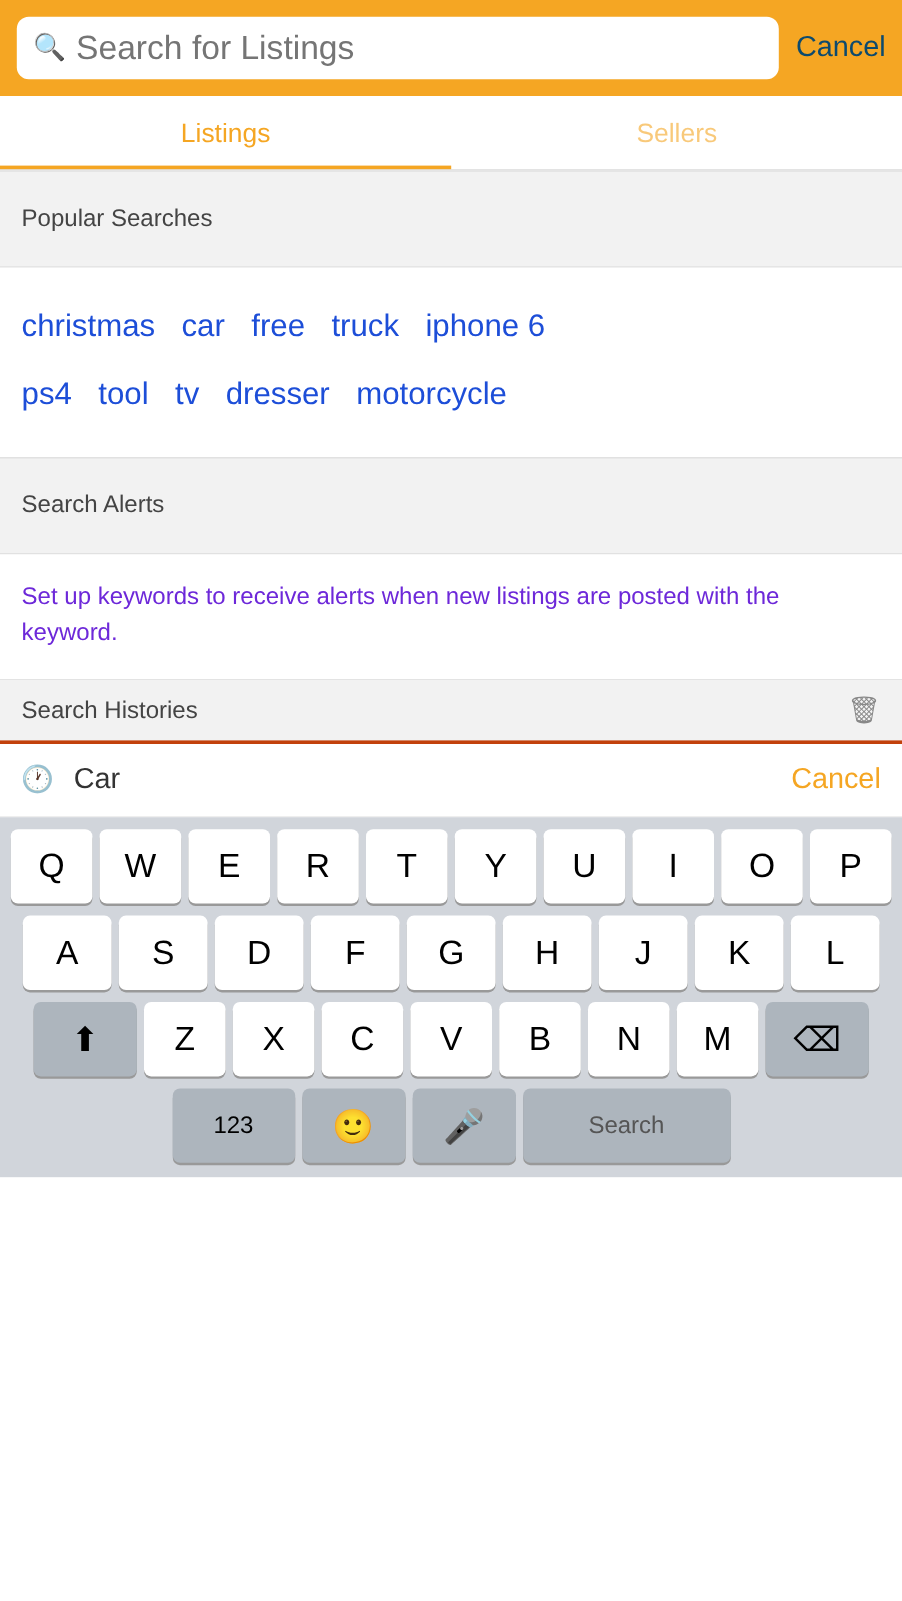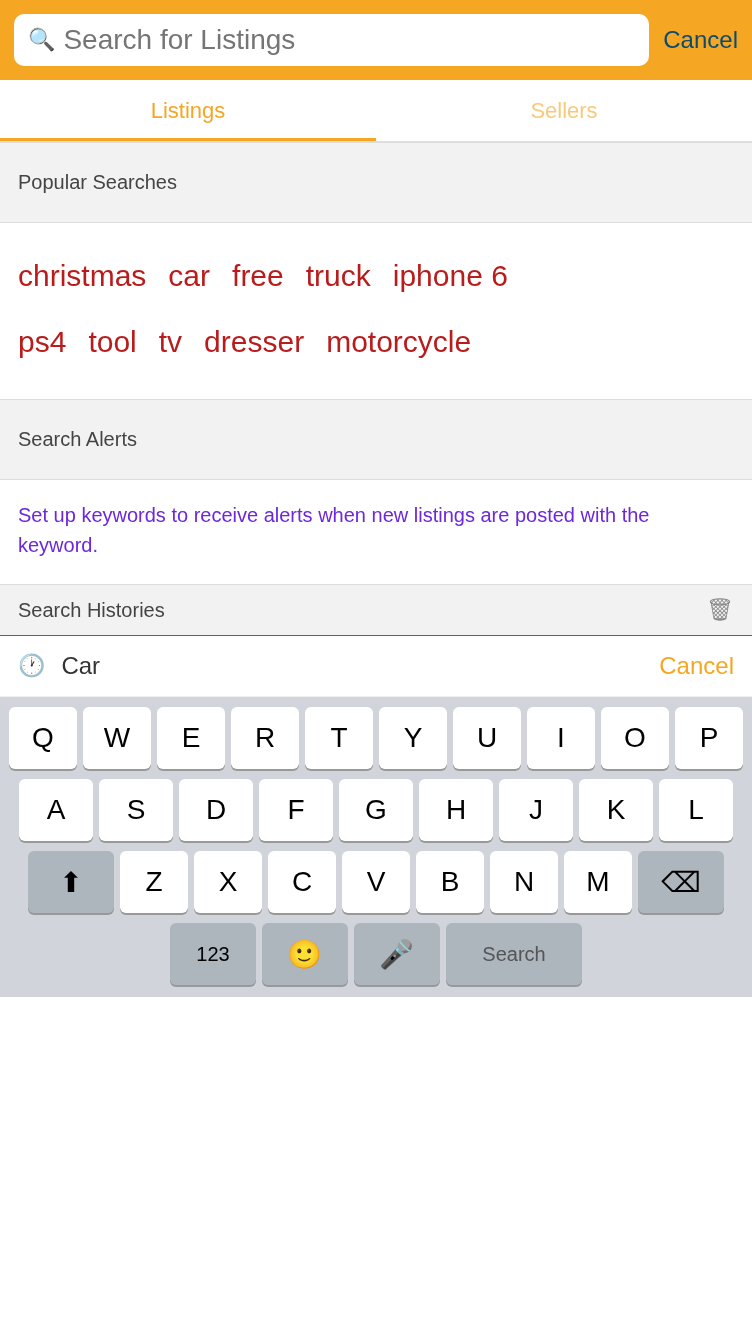--- a/index.html
+++ b/index.html
@@ -83,22 +83,22 @@
       border-bottom: 1px solid #ddd;
     }
 
     
     .popular-searches-content {
       padding: 20px 18px 24px;
       line-height: 2.2;
       background: #fff;
     }
     .popular-tag {
-      color: #b91c1c;
-      font-size: 30px;
+      color: #1d4ed8;
+      font-size: 26px;
       text-decoration: none;
       margin-right: 22px;
       cursor: pointer;
     }
 
     
     .search-alerts-content {
       padding: 20px 18px 24px;
       background: #fff;
       font-size: 20px;
@@ -106,21 +106,21 @@
       line-height: 1.5;
       border-bottom: 1px solid #ddd;
     }
 
     
     .search-histories-header {
       background: #f2f2f2;
       padding: 12px 18px;
       font-size: 20px;
       color: #444;
-      border-bottom: 1px solid #c2410c;
+      border-bottom: 3px solid #c2410c;
       display: flex;
       align-items: center;
       justify-content: space-between;
     }
     .trash-icon {
       font-size: 22px;
       color: #888;
       cursor: pointer;
     }
     .history-item {
@@ -184,42 +184,42 @@
     }
     .key-shift {
       width: 86px;
       background: #adb5bd;
     }
     .key-backspace {
       width: 86px;
       background: #adb5bd;
     }
     .key-123 {
-      width: 86px;
+      width: 102px;
       background: #adb5bd;
       font-size: 20px;
     }
     .key-emoji {
       width: 86px;
       background: #adb5bd;
       font-size: 28px;
     }
     .key-mic {
       width: 86px;
       background: #adb5bd;
       font-size: 28px;
     }
     .key-space {
       flex: 1;
       background: #fff;
       font-size: 22px;
       color: #333;
     }
     .key-search {
-      width: 136px;
+      width: 173px;
       background: #adb5bd;
       font-size: 20px;
       color: #555;
     }
 
     .bottom-row {
       display: flex;
       gap: 6px;
       margin-bottom: 0;
       padding-bottom: 8px;

